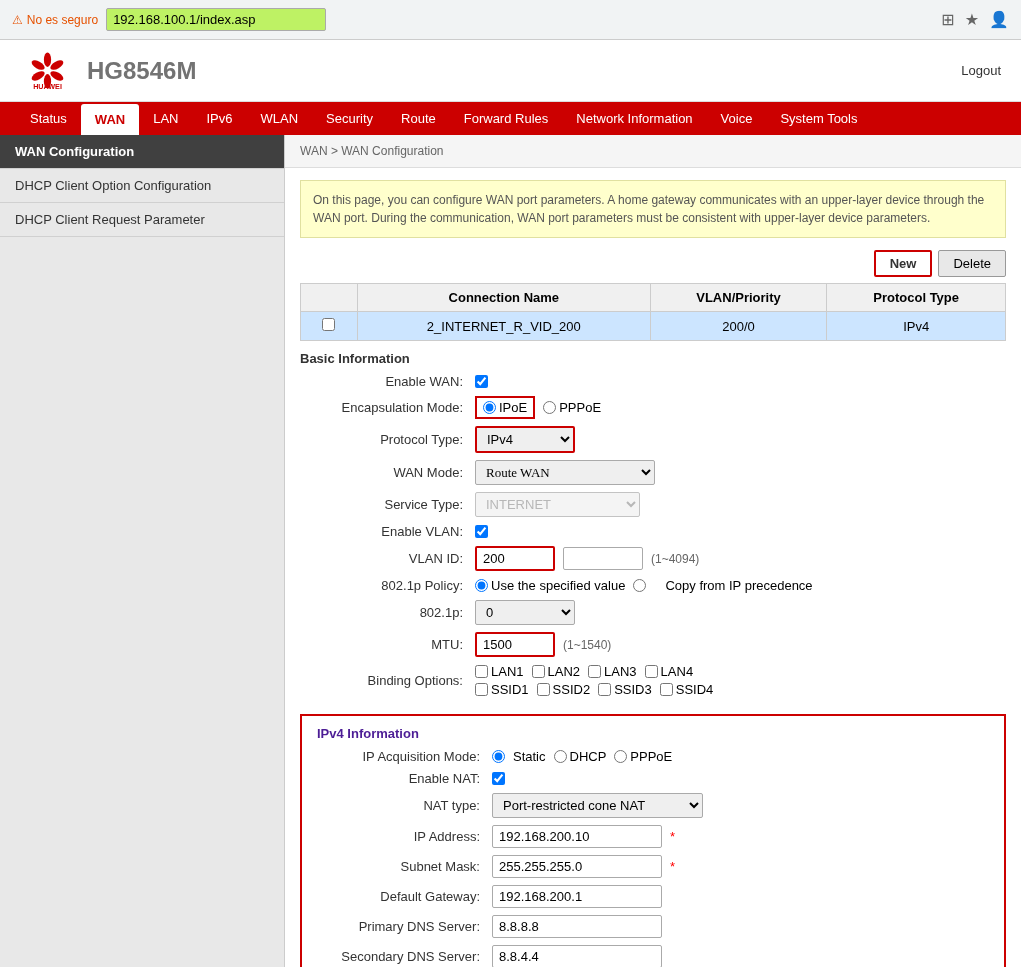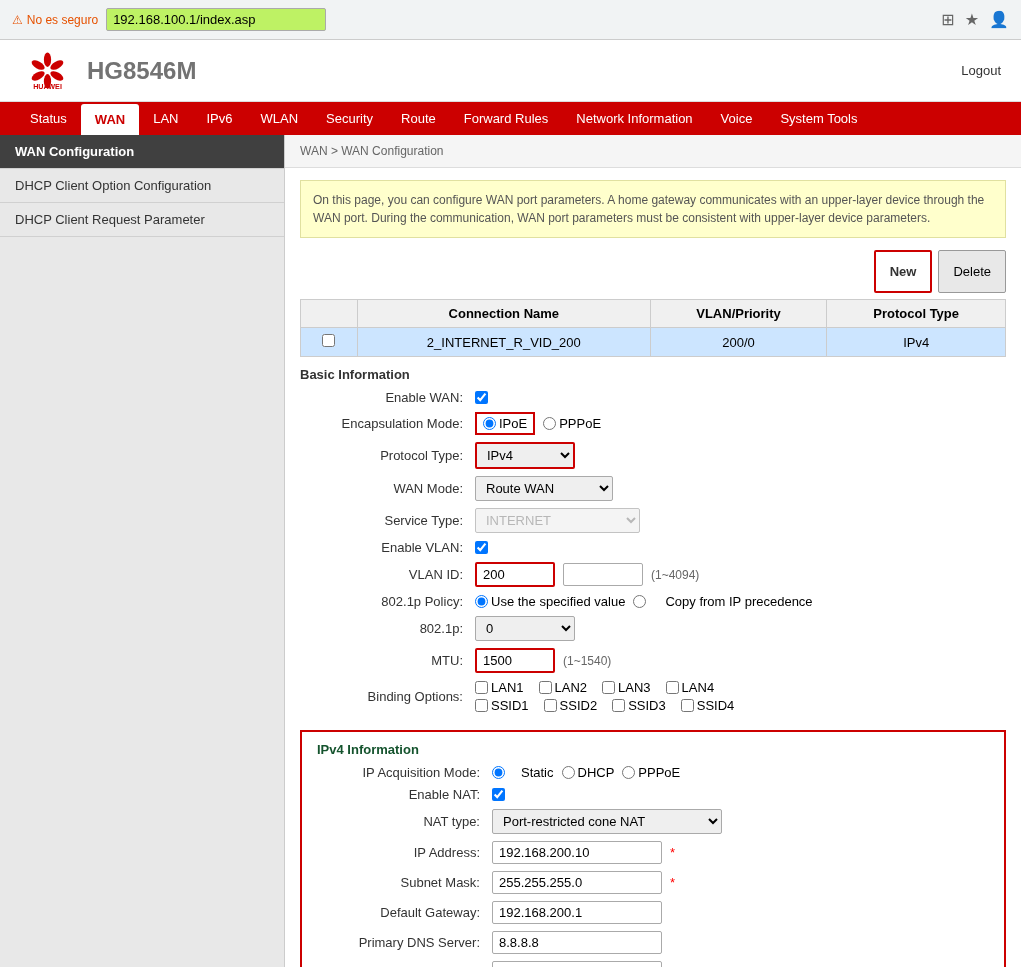--- a/index.html
+++ b/index.html
@@ -145,21 +145,21 @@
     .table-area {
       padding: 0 15px;
     }
     .table-toolbar {
       display: flex;
       justify-content: flex-end;
       gap: 6px;
       margin-bottom: 6px;
     }
     .btn {
-      padding: 12px 14px;
+      padding: 4px 14px;
       font-size: 13px;
       cursor: pointer;
       border: 1px solid #999;
       background: #e8e8e8;
       border-radius: 2px;
     }
     .btn.btn-outline {
       background: white;
       border: 2px solid #cc0000;
       color: #333;
@@ -236,40 +236,40 @@
     }
 
     
     .binding-grid {
       display: flex;
       flex-direction: column;
       gap: 3px;
     }
     .binding-row {
       display: flex;
-      gap: 15px;
+      gap: 8px;
       align-items: center;
     }
     .binding-item {
       display: flex;
       align-items: center;
       gap: 3px;
     }
 
     
     .ipv4-section {
       border: 2px solid #cc0000;
       margin: 0 15px 15px 15px;
       padding: 10px 15px;
     }
     .ipv4-title {
       font-weight: bold;
       font-size: 13px;
       margin-bottom: 8px;
-      color: #14532d;
+      color: #4c1d95;
     }
 
     
     .huawei-logo {
       width: 55px;
       height: 45px;
     }
   </style>
 </head>
 <body>
@@ -390,21 +390,21 @@
           <div class="form-control">
             <select class="outlined" style="width:100px;">
               <option>IPv4</option>
             </select>
           </div>
         </div>
 
         <div class="form-row">
           <span class="form-label">WAN Mode:</span>
           <div class="form-control">
-            <select style="width:138px;">
+            <select style="width:180px;font-family:Liberation Serif, serif;">
               <option>Route WAN</option>
               <option>Bridge WAN</option>
             </select>
           </div>
         </div>
 
         <div class="form-row">
           <span class="form-label">Service Type:</span>
           <div class="form-control">
             <select disabled="" style="width:165px;background:#f0f0f0;color:#999;">
@@ -483,21 +483,21 @@
           </div>
         </div>
       </div>
 
       <div class="ipv4-section">
         <div class="ipv4-title">IPv4 Information</div>
 
         <div class="form-row">
           <span class="form-label">IP Acquisition Mode:</span>
           <div class="form-control">
-            <label style="display:flex;align-items:center;gap:16px;">
+            <label style="display:flex;align-items:center;gap:8px;">
               <input type="radio" name="ipmode" checked="" style="">
               <span>Static</span>
             </label>
             <label style="display:flex;align-items:center;gap:3px;">
               <input type="radio" name="ipmode" style="">
               <span>DHCP</span>
             </label>
             <label style="display:flex;align-items:center;gap:3px;">
               <input type="radio" name="ipmode" style="">
               <span>PPPoE</span>
@@ -508,21 +508,21 @@
         <div class="form-row">
           <span class="form-label">Enable NAT:</span>
           <div class="form-control">
             <input type="checkbox" checked="" style="">
           </div>
         </div>
 
         <div class="form-row">
           <span class="form-label">NAT type:</span>
           <div class="form-control">
-            <select style="width:230px;">
+            <select style="width:211px;">
               <option>Port-restricted cone NAT</option>
               <option>Full cone NAT</option>
               <option>Restricted cone NAT</option>
             </select>
           </div>
         </div>
 
         <div class="form-row">
           <span class="form-label">IP Address:</span>
           <div class="form-control">

